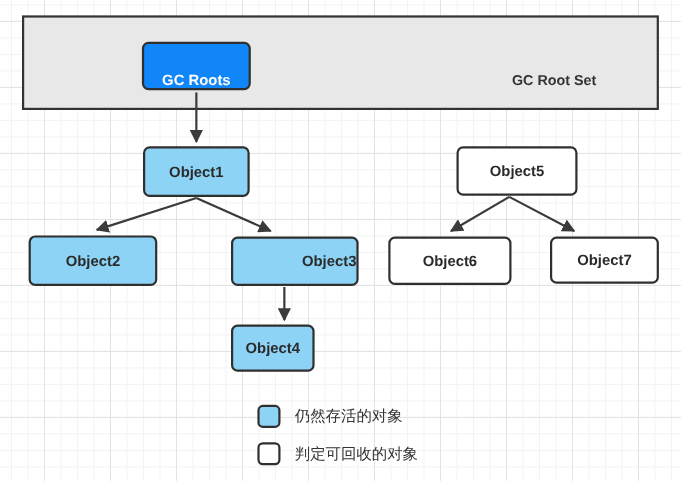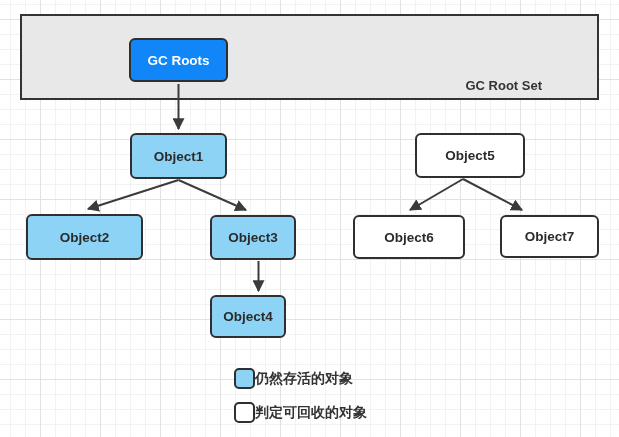--- a/index.html
+++ b/index.html
@@ -17,53 +17,53 @@
       linear-gradient(90deg, #f2f2f4 1px, transparent 1px);
     background-size:60px 60px,60px 60px,15px 15px,15px 15px;
     background-position:40px 19px,40px 19px,10px 4px,10px 4px;
   }
   .edges{position:absolute;left:0;top:0;width:619px;height:437px;pointer-events:none;}
   .container-box{
     position:absolute;left:20px;top:14px;width:575px;height:82px;
     background:#e8e8e8;border:2.5px solid #333;
   }
   .container-label{
-    position:absolute;right:55px;bottom:5px;
+    position:absolute;right:55px;bottom:18px;
     font-size:13px;font-weight:bold;color:#333;
   }
   .node{
     position:absolute;display:flex;align-items:center;justify-content:center;
     border:2.5px solid #2f2f2f;border-radius:6px;
     font-size:13.5px;font-weight:bold;color:#2b2b2b;
     box-sizing:border-box;
   }
-  .node.root{background:#1186f8;color:#ffffff;}
+  .node.root{background:#1186f8;color:#ffffff;align-items:flex-end;}
   .node.alive{background:#8dd3f5;}
   .node.recyclable{background:#ffffff;}
   .n-gc-roots{left:129px;top:38px;width:99px;height:44px;}
   .n-object1{left:130px;top:133px;width:97px;height:46px;}
   .n-object2{left:26px;top:214px;width:117px;height:46px;}
-  .n-object3{left:210px;top:215px;width:86px;height:45px;}
+  .n-object3{left:210px;top:215px;width:116px;height:45px;justify-content:flex-end;}
   .n-object4{left:210px;top:295px;width:76px;height:43px;}
   .n-object5{left:415px;top:133px;width:110px;height:45px;}
   .n-object6{left:353px;top:215px;width:112px;height:44px;}
   .n-object7{left:500px;top:215px;width:99px;height:43px;}
   .legend-row{
     position:absolute;left:234px;display:flex;align-items:center;height:21px;
   }
   .legend-row.r1{top:368px;}
   .legend-row.r2{top:402px;}
   .swatch{
     width:17px;height:17px;border:2.5px solid #2f2f2f;border-radius:5px;
     display:inline-block;flex:none;
   }
   .swatch.alive{background:#8dd3f5;}
   .swatch.recyclable{background:#ffffff;}
   .legend-label{
-    font-size:14px;color:#333;white-space:nowrap;font-weight:bold;
+    margin-left:13px;font-size:14px;color:#333;white-space:nowrap;
   }
 </style>
 </head>
 <body>
 
 <div class="canvas">
 
   <div class="container-box">
     <span class="container-label">GC Root Set</span>
   </div>

